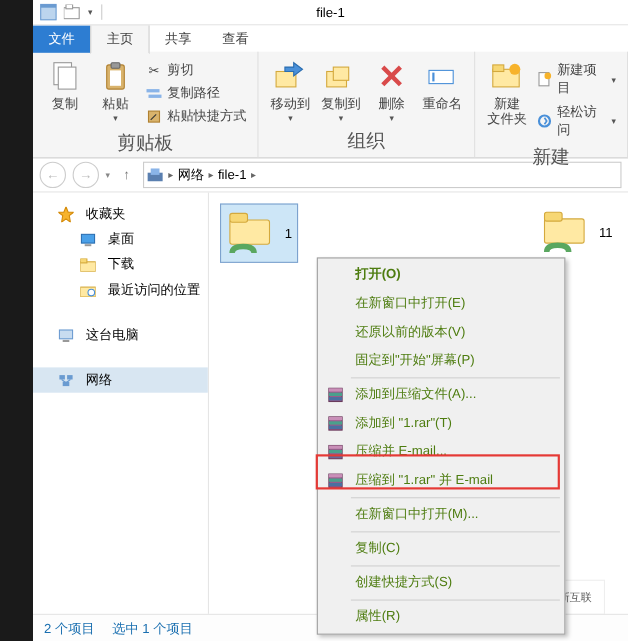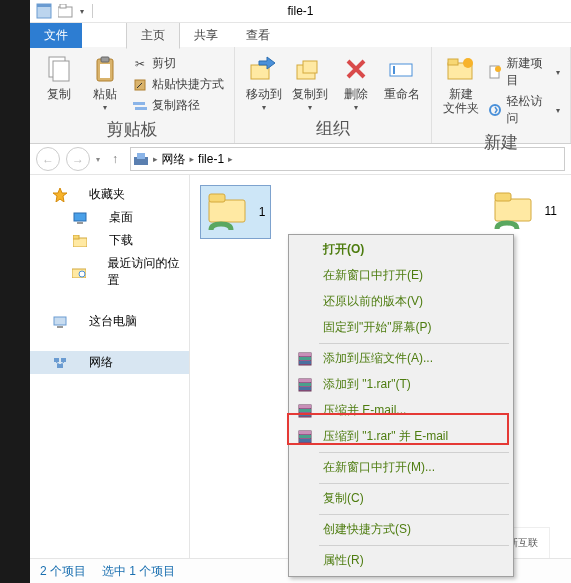--- a/index.html
+++ b/index.html
@@ -76,21 +76,20 @@
     color: #444;
   }
   .tab.file {
     background: #2d7dd2;
     color: #fff;
   }
   .tab.active {
     border: 1px solid #d0d0d0;
     border-bottom: 1px solid #f5f5f5;
     background: #f5f5f5;
-    margin-left: 44px;
   }
   
   .ribbon {
     height: 96px;
     background: #f5f5f5;
     border-bottom: 1px solid #d0d0d0;
     display: flex;
     align-items: stretch;
   }
   .group {
@@ -212,21 +211,21 @@
   }
   .sidebar {
     width: 170px;
     border-right: 1px solid #e5e5e5;
     padding: 8px 0;
     overflow: hidden;
   }
   .tree-item {
     display: flex;
     align-items: center;
-    gap: 21px;
+    gap: 10px;
     padding: 3px 6px 3px 22px;
     color: #000;
   }
   .tree-item.indent {
     padding-left: 42px;
   }
   .tree-item.selected {
     background: #d8e6f2;
   }
   .tree-item .icon {
@@ -391,35 +390,35 @@
           <div class="lbl">粘贴</div>
           <div class="caret">▾</div>
         </div>
         <div class="col" style="padding-top:2px">
           <div class="small-row">
             <div class="icon">✂</div>
             <span>剪切</span>
           </div>
           <div class="small-row">
             <div class="icon">
+              <svg width="14" height="12" viewBox="0 0 14 12">
+                  <rect x="0" y="2" width="12" height="3" fill="#8ab4e8"></rect>
+                  <rect x="2" y="7" width="12" height="3" fill="#8ab4e8"></rect>
+                </svg>
+            </div>
+            <span>复制路径</span>
+          </div>
+          <div class="small-row">
+            <div class="icon">
               <svg width="14" height="14" viewBox="0 0 14 14">
                   <rect x="2" y="2" width="10" height="10" fill="#d9b36c" stroke="#b08030"></rect>
                   <path d="M4 10 L9 5" stroke="#333"></path>
                 </svg>
             </div>
             <span>粘贴快捷方式</span>
-          </div>
-          <div class="small-row">
-            <div class="icon">
-              <svg width="14" height="12" viewBox="0 0 14 12">
-                  <rect x="0" y="2" width="12" height="3" fill="#8ab4e8"></rect>
-                  <rect x="2" y="7" width="12" height="3" fill="#8ab4e8"></rect>
-                </svg>
-            </div>
-            <span>复制路径</span>
           </div>
         </div>
       </div>
       <div class="group-label">剪贴板</div>
     </div>
 
     <div class="group">
       <div class="group-body">
         <div class="big-btn">
           <div class="icon">

